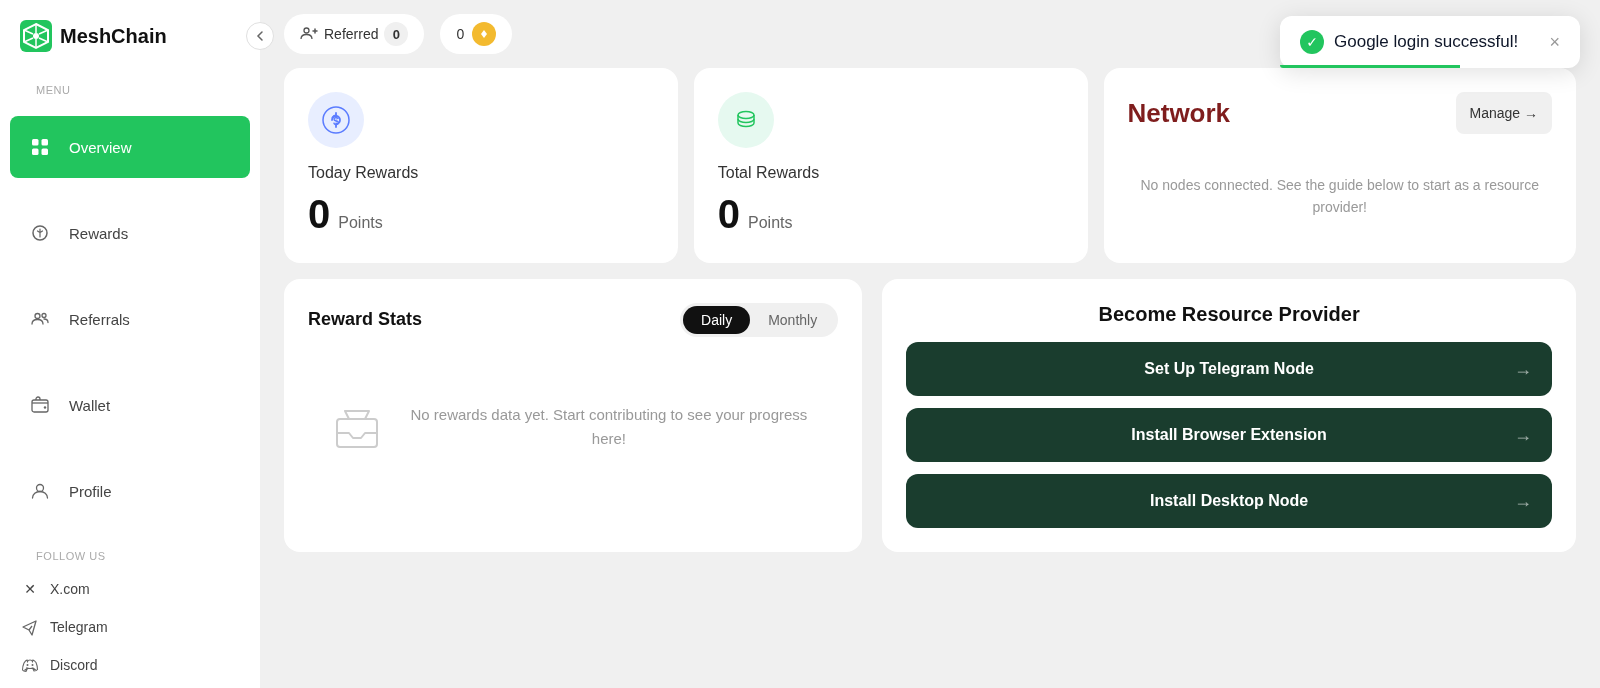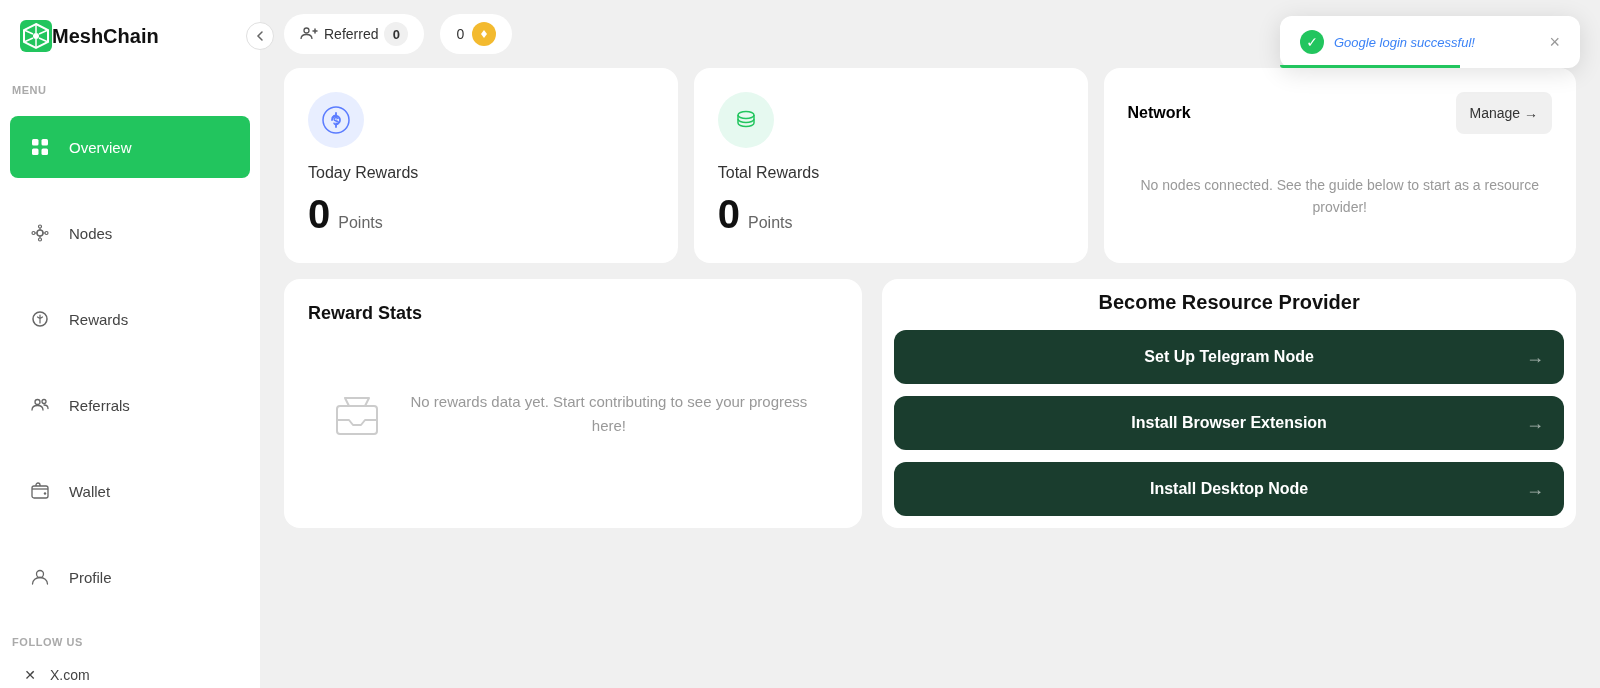--- a/index.html
+++ b/index.html
@@ -20,21 +20,21 @@
       display: flex;
       flex-direction: column;
       padding: 0;
       height: 100%;
       position: relative;
     }
 
     .sidebar-logo {
       display: flex;
       align-items: center;
-      gap: 0;
+      gap: 8px;
       padding: 20px 20px 16px 20px;
     }
 
     .logo-icon {
       width: 32px;
       height: 32px;
     }
 
     .logo-text {
       font-size: 20px;
@@ -54,23 +54,24 @@
       display: flex;
       align-items: center;
       justify-content: center;
       cursor: pointer;
       z-index: 10;
     }
 
     .sidebar-section-label {
       font-size: 11px;
       color: #aaa;
-      font-weight: 700;
+      font-weight: 400;
       padding: 16px 20px 8px 12px;
       letter-spacing: 0.05em;
+      margin-left: 24px;
     }
 
     .sidebar-item {
       display: flex;
       align-items: center;
       gap: 19px;
       padding: 21px 20px;
       cursor: pointer;
       border-radius: 8px;
       margin: 12px 10px;
@@ -245,23 +246,23 @@
 
     
     .network-card-header {
       display: flex;
       align-items: center;
       justify-content: space-between;
       margin-bottom: 20px;
     }
 
     .network-title {
-      font-size: 16px;
+      font-size: 26px;
       font-weight: 700;
-      color: #000000;
+      color: #7f1d1d;
     }
 
     .manage-btn {
       background: #f0f0f0;
       border: none;
       border-radius: 8px;
       padding: 13px 14px;
       font-size: 14px;
       color: #333;
       cursor: pointer;
@@ -346,21 +347,21 @@
       text-align: center;
       color: #999;
       font-size: 15px;
       line-height: 1.6;
     }
 
     
     .resource-card {
       background: #fff;
       border-radius: 16px;
-      padding: 12px;
+      padding: 24px;
     }
 
     .resource-title {
       font-size: 20px;
       font-weight: 700;
       color: #111;
       margin-bottom: 16px;
       text-align: center;
     }
 
@@ -418,24 +419,23 @@
       border-radius: 50%;
       display: flex;
       align-items: center;
       justify-content: center;
       color: #fff;
       font-size: 14px;
       flex-shrink: 0;
     }
 
     .toast-text {
-      font-size: 13px;
+      font-size: 17px;
       font-weight: 500;
-      color: #3b82f6;
-      font-style: italic;
+      color: #0f172a;
     }
 
     .toast-close {
       margin-left: auto;
       cursor: pointer;
       color: #999;
       font-size: 18px;
       background: none;
       border: none;
     }
@@ -494,36 +494,20 @@
       <svg width="18" height="18" viewBox="0 0 18 18" fill="none">
         <rect x="1" y="1" width="6.5" height="6.5" rx="1.5" fill="white"></rect>
         <rect x="10.5" y="1" width="6.5" height="6.5" rx="1.5" fill="white"></rect>
         <rect x="1" y="10.5" width="6.5" height="6.5" rx="1.5" fill="white"></rect>
         <rect x="10.5" y="10.5" width="6.5" height="6.5" rx="1.5" fill="white"></rect>
       </svg>
     </span>
     <span>Overview</span>
   </div>
 
-  <div class="sidebar-item">
-    <span class="item-icon">
-      <svg width="18" height="18" viewBox="0 0 18 18" fill="none">
-        <circle cx="9" cy="9" r="3" stroke="#666" stroke-width="1.5"></circle>
-        <circle cx="9" cy="2.5" r="1.5" stroke="#666" stroke-width="1.2"></circle>
-        <circle cx="9" cy="15.5" r="1.5" stroke="#666" stroke-width="1.2"></circle>
-        <circle cx="2.5" cy="9" r="1.5" stroke="#666" stroke-width="1.2"></circle>
-        <circle cx="15.5" cy="9" r="1.5" stroke="#666" stroke-width="1.2"></circle>
-        <line x1="9" y1="6" x2="9" y2="4" stroke="#666" stroke-width="1.2"></line>
-        <line x1="9" y1="12" x2="9" y2="14" stroke="#666" stroke-width="1.2"></line>
-        <line x1="6" y1="9" x2="4" y2="9" stroke="#666" stroke-width="1.2"></line>
-        <line x1="12" y1="9" x2="14" y2="9" stroke="#666" stroke-width="1.2"></line>
-      </svg>
-    </span>
-    <span>Nodes</span>
-  </div>
 
   <div class="sidebar-item">
     <span class="item-icon">
       <svg width="18" height="18" viewBox="0 0 18 18" fill="none">
         <circle cx="9" cy="9" r="7" stroke="#666" stroke-width="1.5"></circle>
         <path d="M9 5v8M6.5 7l2.5 1.5L11.5 7" stroke="#666" stroke-width="1.2" stroke-linecap="round"></path>
       </svg>
     </span>
     <span>Rewards</span>
   </div>
@@ -658,20 +642,24 @@
         </div>
         <div class="network-empty-text">No nodes connected. See the guide below to start as a resource provider!</div>
       </div>
     </div>
 
     <div class="bottom-row">
 
       <div class="stats-card">
         <div class="stats-header">
           <span class="stats-title">Reward Stats</span>
+          <div class="toggle-group">
+            <button class="toggle-btn active">Daily</button>
+            <button class="toggle-btn">Monthly</button>
+          </div>
         </div>
         <div class="stats-empty">
           <div class="inbox-icon">
             <svg width="56" height="56" viewBox="0 0 56 56" fill="none">
               <rect x="8" y="20" width="40" height="28" rx="3" stroke="#ccc" stroke-width="2"></rect>
               <path d="M8 34h12l4 5h8l4-5h12" stroke="#ccc" stroke-width="2" stroke-linejoin="round"></path>
               <path d="M20 20l-4-8h24l-4 8" stroke="#ccc" stroke-width="2" stroke-linejoin="round"></path>
             </svg>
           </div>
           <p class="stats-empty-text">No rewards data yet. Start contributing to see your progress here!</p>

